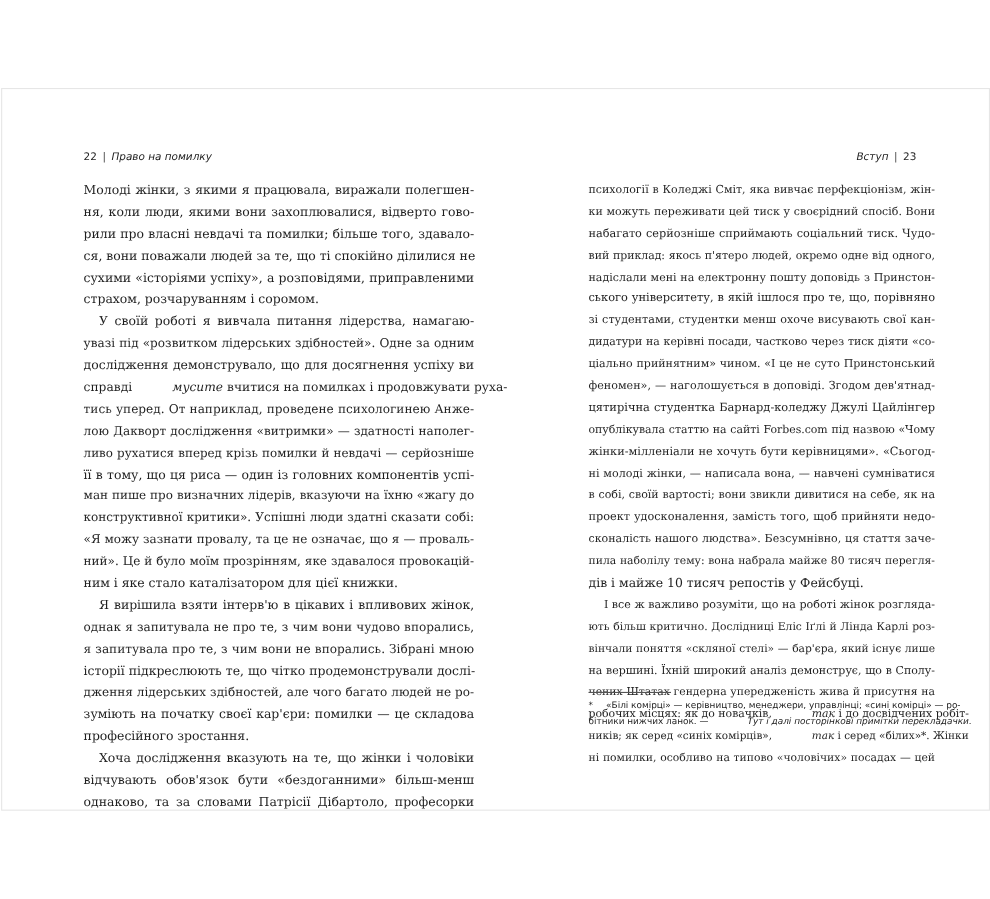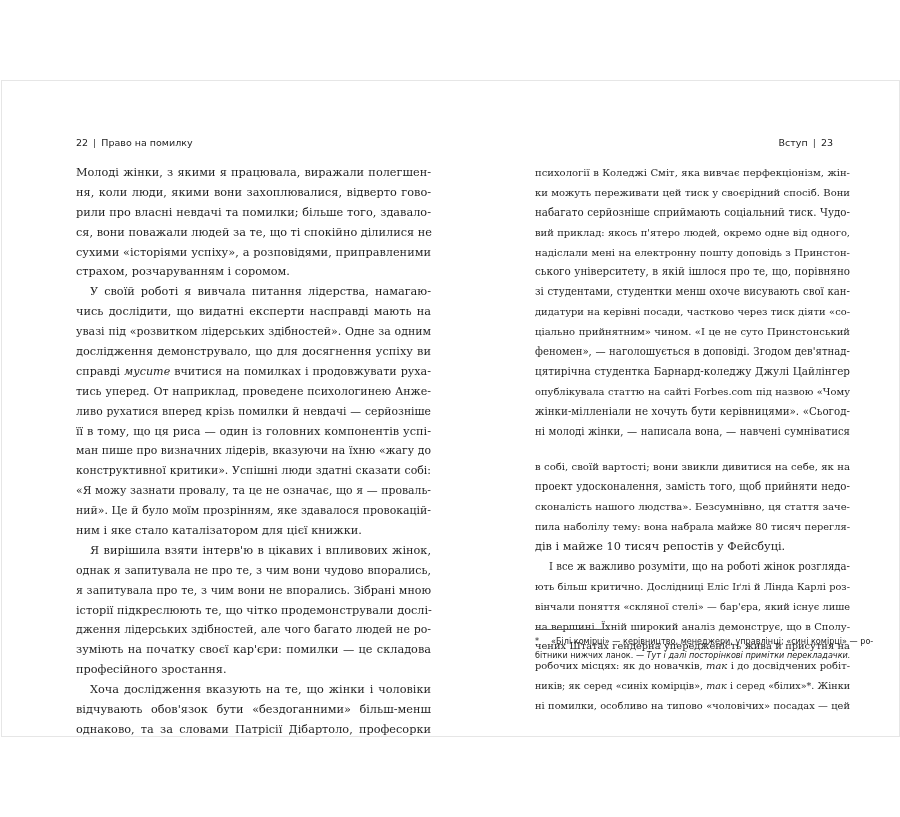--- a/index.html
+++ b/index.html
@@ -35,21 +35,21 @@
   .running-head {
     position: absolute;
     top: 56px;
     font-family: "DejaVu Sans", sans-serif;
     font-size: 9.5px;
     color: #222;
     white-space: nowrap;
   }
   .page.left .running-head { left: 74px; }
   .page.right .running-head { right: 66px; }
-  .running-head .title { }
+  .running-head .title { font-style: italic; }
   .running-head .sep { margin: 0 5px; color: #444; }
 
   .body-text {
     position: absolute;
     top: 82px;
     font-size: 11.3px;
     line-height: 19.9px;
     text-align: justify;
     text-align-last: justify;
   }
@@ -59,21 +59,21 @@
   .line {
     display: block;
     white-space: nowrap;
     text-align: justify;
     text-align-last: justify;
     height: 19.9px;
     overflow: visible;
   }
   .line.last { text-align-last: left; }
   .line.indent { padding-left: 14px; }
-  .ital { font-style: italic; }
+  .ital { font-style: italic; margin-left: 33px; }
 
   .footnote-rule {
     position: absolute;
     left: 84px;
     top: 548px;
     width: 75px;
     height: 0;
     border-top: 1px solid #555;
   }
   .footnote {
@@ -99,25 +99,25 @@
       <span>22</span><span class="sep">|</span><span class="title">Право на помилку</span>
     </div>
     <div class="body-text" id="left-body">
         <span class="line">Молоді жінки, з якими я працювала, виражали полегшен-</span>
         <span class="line">ня, коли люди, якими вони захоплювалися, відверто гово-</span>
         <span class="line">рили про власні невдачі та помилки; більше того, здавало-</span>
         <span class="line">ся, вони поважали людей за те, що ті спокійно ділилися не</span>
         <span class="line">сухими «історіями успіху», а розповідями, приправленими</span>
         <span class="line last">страхом, розчаруванням і соромом.</span>
         <span class="line indent">У своїй роботі я вивчала питання лідерства, намагаю-</span>
-        <span class="line">чись дослідити, що видатні експерти насправді мають на</span>
         <span class="line" style="font-size: 10.9655px;">увазі під «розвитком лідерських здібностей». Одне за одним</span>
         <span class="line">дослідження демонструвало, що для досягнення успіху ви</span>
         <span class="line" style="font-size: 11.1493px;">справді <span class="ital">мусите</span> вчитися на помилках і продовжувати руха-</span>
         <span class="line" style="font-size: 11.0261px;">тись уперед. От наприклад, проведене психологинею Анже-</span>
+        <span class="line" style="font-size: 10.9655px;">лою Дакворт дослідження «витримки» — здатності наполег-</span>
         <span class="line" style="font-size: 10.8169px;">ливо рухатися вперед крізь помилки й невдачі — серйозніше</span>
         <span class="line">її в тому, що ця риса — один із головних компонентів успі-</span>
         <span class="line" style="font-size: 10.8759px;">ман пише про визначних лідерів, вказуючи на їхню «жагу до</span>
         <span class="line" style="font-size: 10.9355px;">конструктивної критики». Успішні люди здатні сказати собі:</span>
         <span class="line" style="font-size: 10.8759px;">«Я можу зазнати провалу, та це не означає, що я — проваль-</span>
         <span class="line" style="font-size: 10.9056px;">ний». Це й було моїм прозрінням, яке здавалося провокацій-</span>
         <span class="line last">ним і яке стало каталізатором для цієї книжки.</span>
         <span class="line indent">Я вирішила взяти інтерв'ю в цікавих і впливових жінок,</span>
         <span class="line" style="font-size: 10.9957px;">однак я запитувала не про те, з чим вони чудово впорались,</span>
         <span class="line" style="font-size: 11.0261px;">я запитувала про те, з чим вони не впорались. Зібрані мною</span>
@@ -143,21 +143,21 @@
         <span class="line" style="font-size: 10.0332px;">надіслали мені на електронну пошту доповідь з Принстон-</span>
         <span class="line" style="font-size: 10.3559px;">ського університету, в якій ішлося про те, що, порівняно</span>
         <span class="line" style="font-size: 10.1773px;">зі студентами, студентки менш охоче висувають свої кан-</span>
         <span class="line" style="font-size: 9.92074px;">дидатури на керівні посади, частково через тиск діяти «со-</span>
         <span class="line" style="font-size: 10.0332px;">ціально прийнятним» чином. «І це не суто Принстонський</span>
         <span class="line" style="font-size: 10.1481px;">феномен», — наголошується в доповіді. Згодом дев'ятнад-</span>
         <span class="line" style="font-size: 10.3862px;">цятирічна студентка Барнард-коледжу Джулі Цайлінгер</span>
         <span class="line" style="font-size: 9.92074px;">опублікувала статтю на сайті Forbes.com під назвою «Чому</span>
         <span class="line" style="font-size: 10.2956px;">жінки-мілленіали не хочуть бути керівницями». «Сьогод-</span>
         <span class="line" style="font-size: 10.1481px;">ні молоді жінки, — написала вона, — навчені сумніватися</span>
-        <span class="line" style="font-size: 10.0617px; margin-top: 16px;">в собі, своїй вартості; вони звикли дивитися на себе, як на</span>
+        <span class="line" style="font-size: 10.0617px;">в собі, своїй вартості; вони звикли дивитися на себе, як на</span>
         <span class="line" style="font-size: 10.2658px;">проект удосконалення, замість того, щоб прийняти недо-</span>
         <span class="line" style="font-size: 10.0617px;">сконалість нашого людства». Безсумнівно, ця стаття заче-</span>
         <span class="line" style="font-size: 9.83806px;">пила наболілу тему: вона набрала майже 80 тисяч перегля-</span>
         <span class="line last">дів і майже 10 тисяч репостів у Фейсбуці.</span>
         <span class="line indent" style="font-size: 10.0903px;">І все ж важливо розуміти, що на роботі жінок розгляда-</span>
         <span class="line" style="font-size: 9.78371px;">ють більш критично. Дослідниці Еліс Іґлі й Лінда Карлі роз-</span>
         <span class="line" style="font-size: 9.72995px;">вінчали поняття «скляної стелі» — бар'єра, який існує лише</span>
         <span class="line" style="font-size: 9.97663px;">на вершині. Їхній широкий аналіз демонструє, що в Сполу-</span>
         <span class="line" style="font-size: 9.86547px;">чених Штатах гендерна упередженість жива й присутня на</span>
         <span class="line" style="font-size: 9.92074px;">робочих місцях: як до новачків, <span class="ital">так</span> і до досвідчених робіт-</span>

